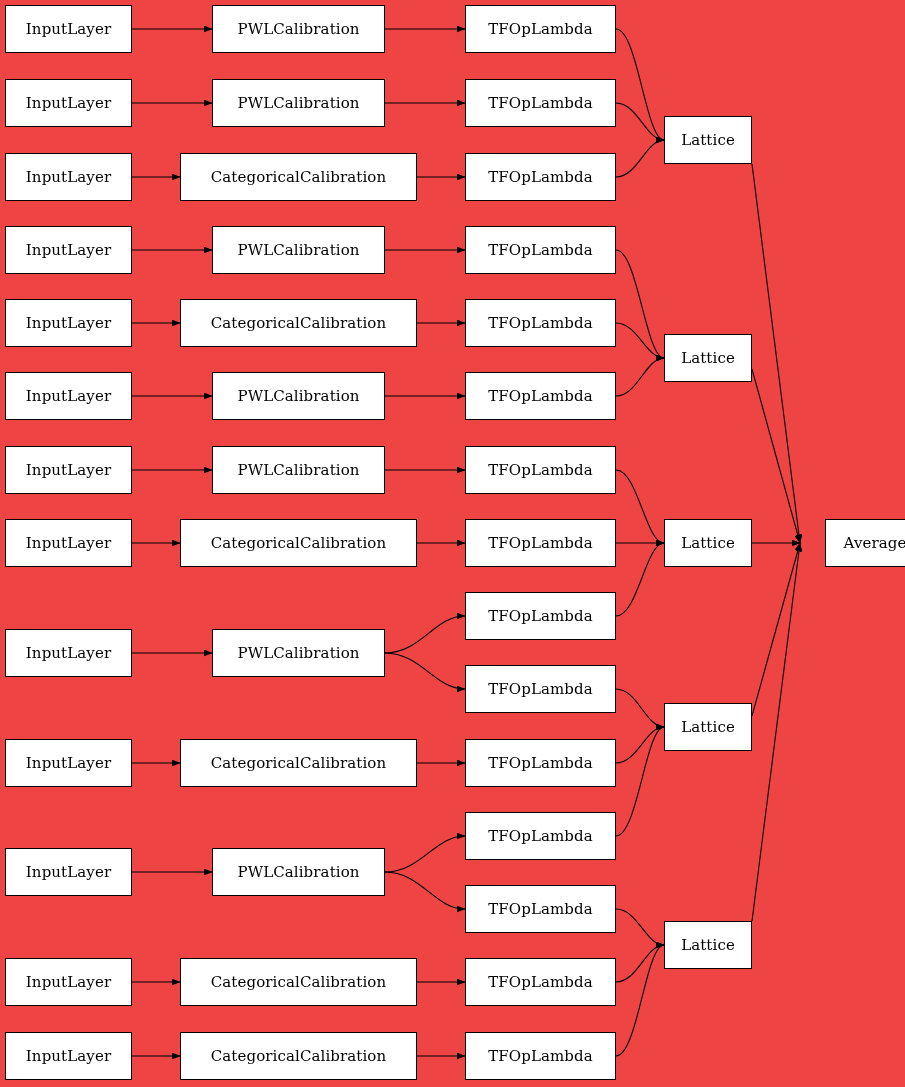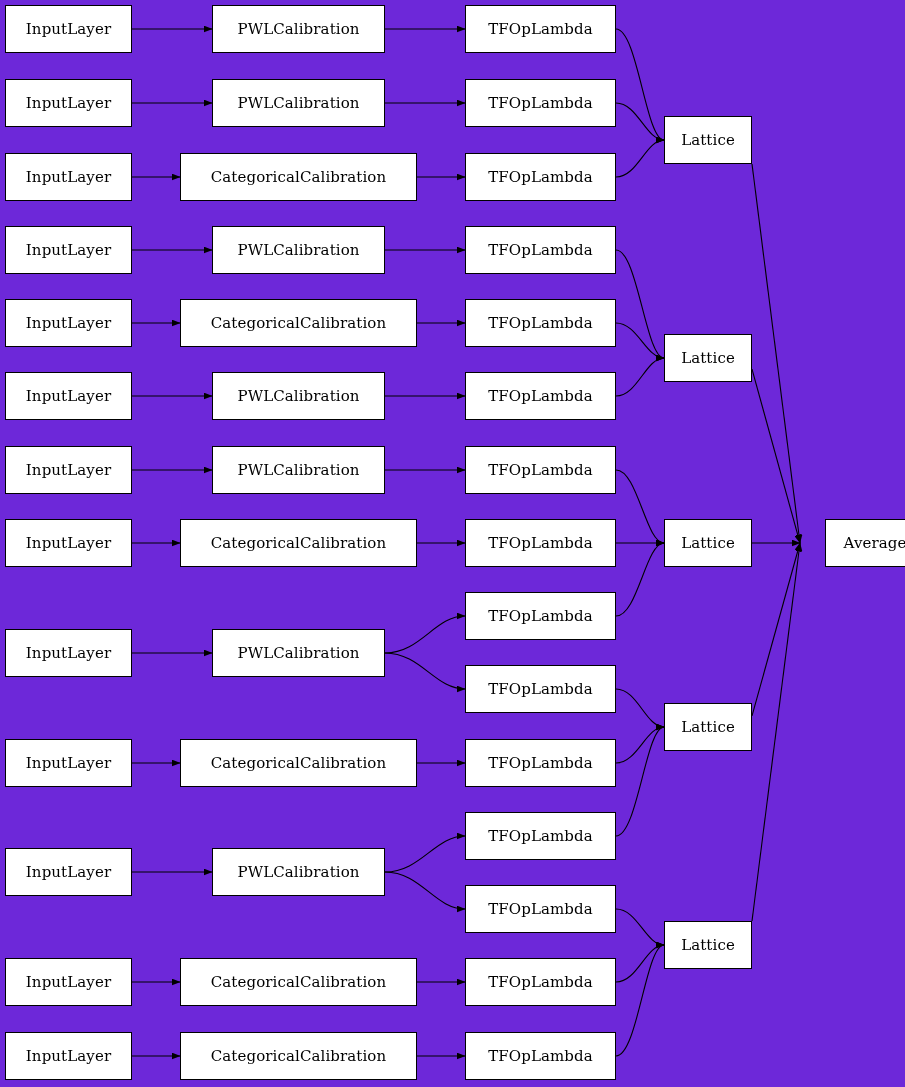--- a/index.html
+++ b/index.html
@@ -4,21 +4,21 @@
 <style>
   html, body {
     margin: 0;
     padding: 0;
     background: #ffffff;
   }
   #canvas {
     position: relative;
     width: 905px;
     height: 1087px;
-    background: #6d28d9;
+    background: #ef4444;
     font-family: "DejaVu Serif", "Liberation Serif", serif;
     overflow: hidden;
   }
   #edge-layer {
     position: absolute;
     left: 0;
     top: 0;
     width: 905px;
     height: 1087px;
     pointer-events: none;

